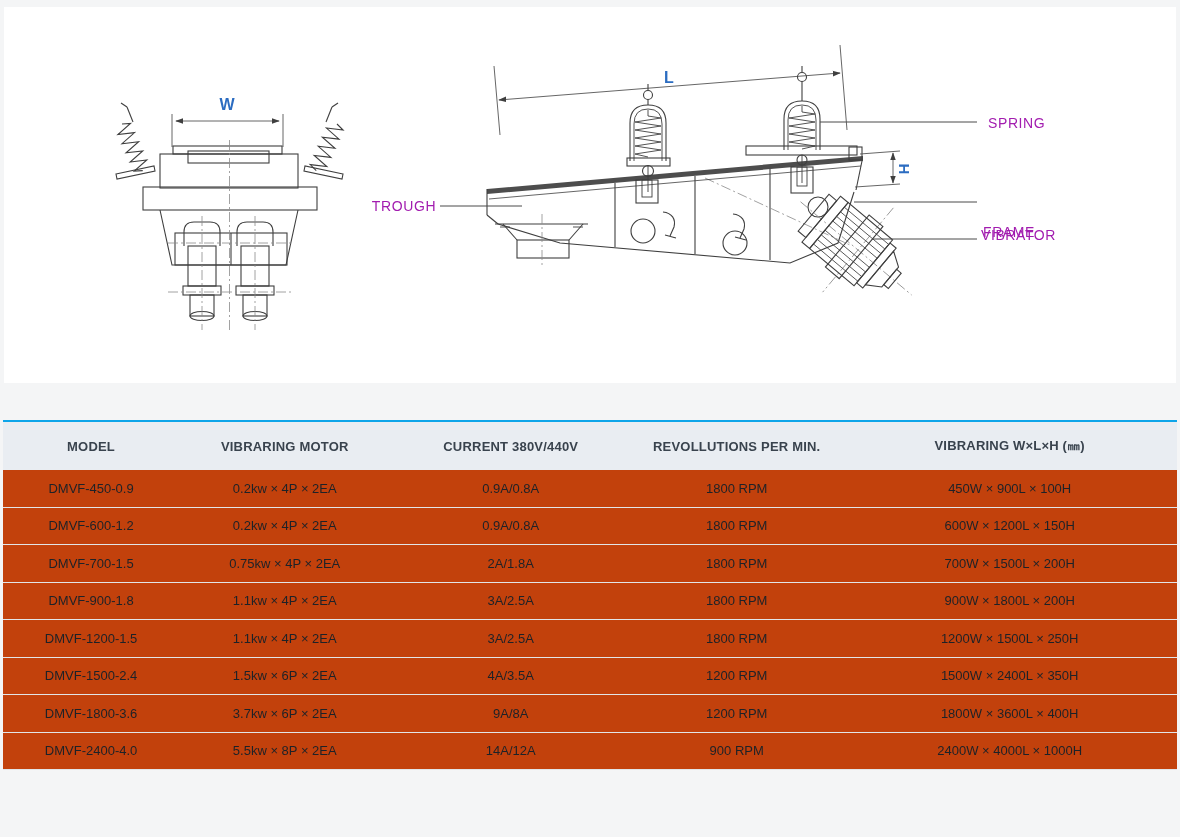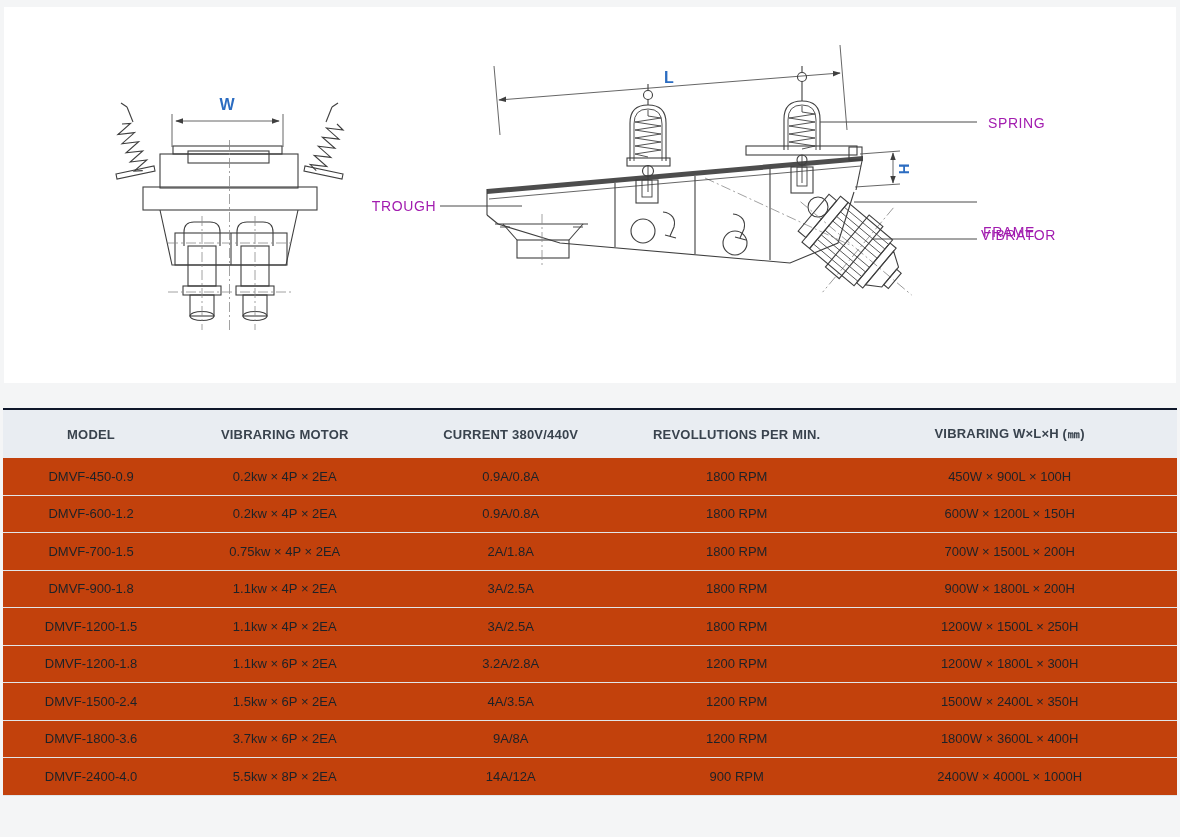--- a/index.html
+++ b/index.html
@@ -17,23 +17,23 @@
   .anno{
     position:absolute;color:#a21caf;font-size:14px;letter-spacing:.6px;
     white-space:nowrap;font-weight:400;
   }
   .dim{
     position:absolute;color:#2b6cc1;font-weight:bold;font-size:16px;
     white-space:nowrap;
   }
   .dim-h{transform:rotate(90deg);transform-origin:center center;}
   table.spec{
-    position:absolute;top:408px;left:3px;width:1174px;
+    position:absolute;top:420px;left:3px;width:1174px;
     border-collapse:collapse;table-layout:fixed;
-    border-top:2px solid #0f172a;
+    border-top:2px solid #0ea5e9;
   }
   table.spec thead th{
     background:#e9edf2;color:#39434e;font-size:13px;font-weight:bold;
     height:48px;text-align:center;letter-spacing:.2px;padding:0 4px;
   }
   table.spec tbody td{
     background:#c2410c;color:#1d2228;font-size:13px;text-align:center;
     height:36.5px;border-bottom:1px solid #e2e5e8;padding:0 4px;
     white-space:nowrap;
   }
@@ -275,27 +275,20 @@
           <td>900W × 1800L × 200H</td>
         </tr>
         <tr>
           <td>DMVF-1200-1.5</td>
           <td>1.1kw × 4P × 2EA</td>
           <td>3A/2.5A</td>
           <td>1800 RPM</td>
           <td>1200W × 1500L × 250H</td>
         </tr>
         <tr>
-          <td>DMVF-1200-1.8</td>
-          <td>1.1kw × 6P × 2EA</td>
-          <td>3.2A/2.8A</td>
-          <td>1200 RPM</td>
-          <td>1200W × 1800L × 300H</td>
-        </tr>
-        <tr>
           <td>DMVF-1500-2.4</td>
           <td>1.5kw × 6P × 2EA</td>
           <td>4A/3.5A</td>
           <td>1200 RPM</td>
           <td>1500W × 2400L × 350H</td>
         </tr>
         <tr>
           <td>DMVF-1800-3.6</td>
           <td>3.7kw × 6P × 2EA</td>
           <td>9A/8A</td>

